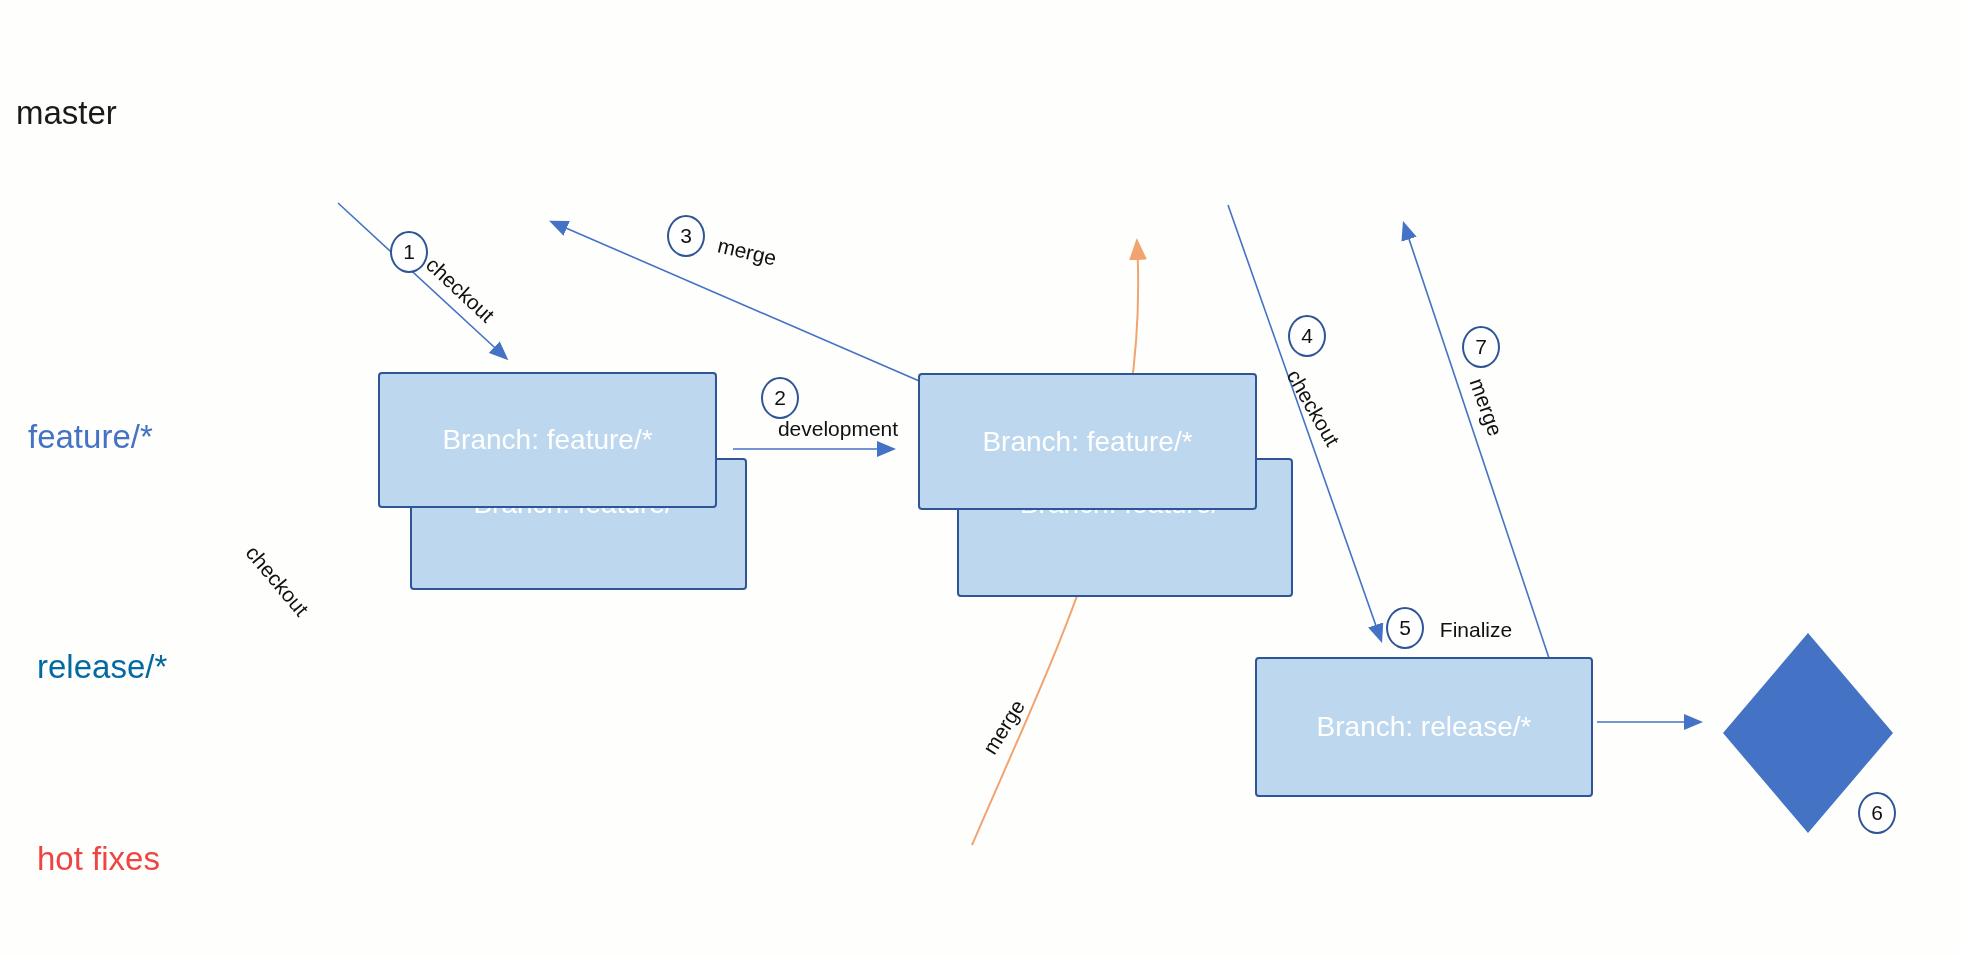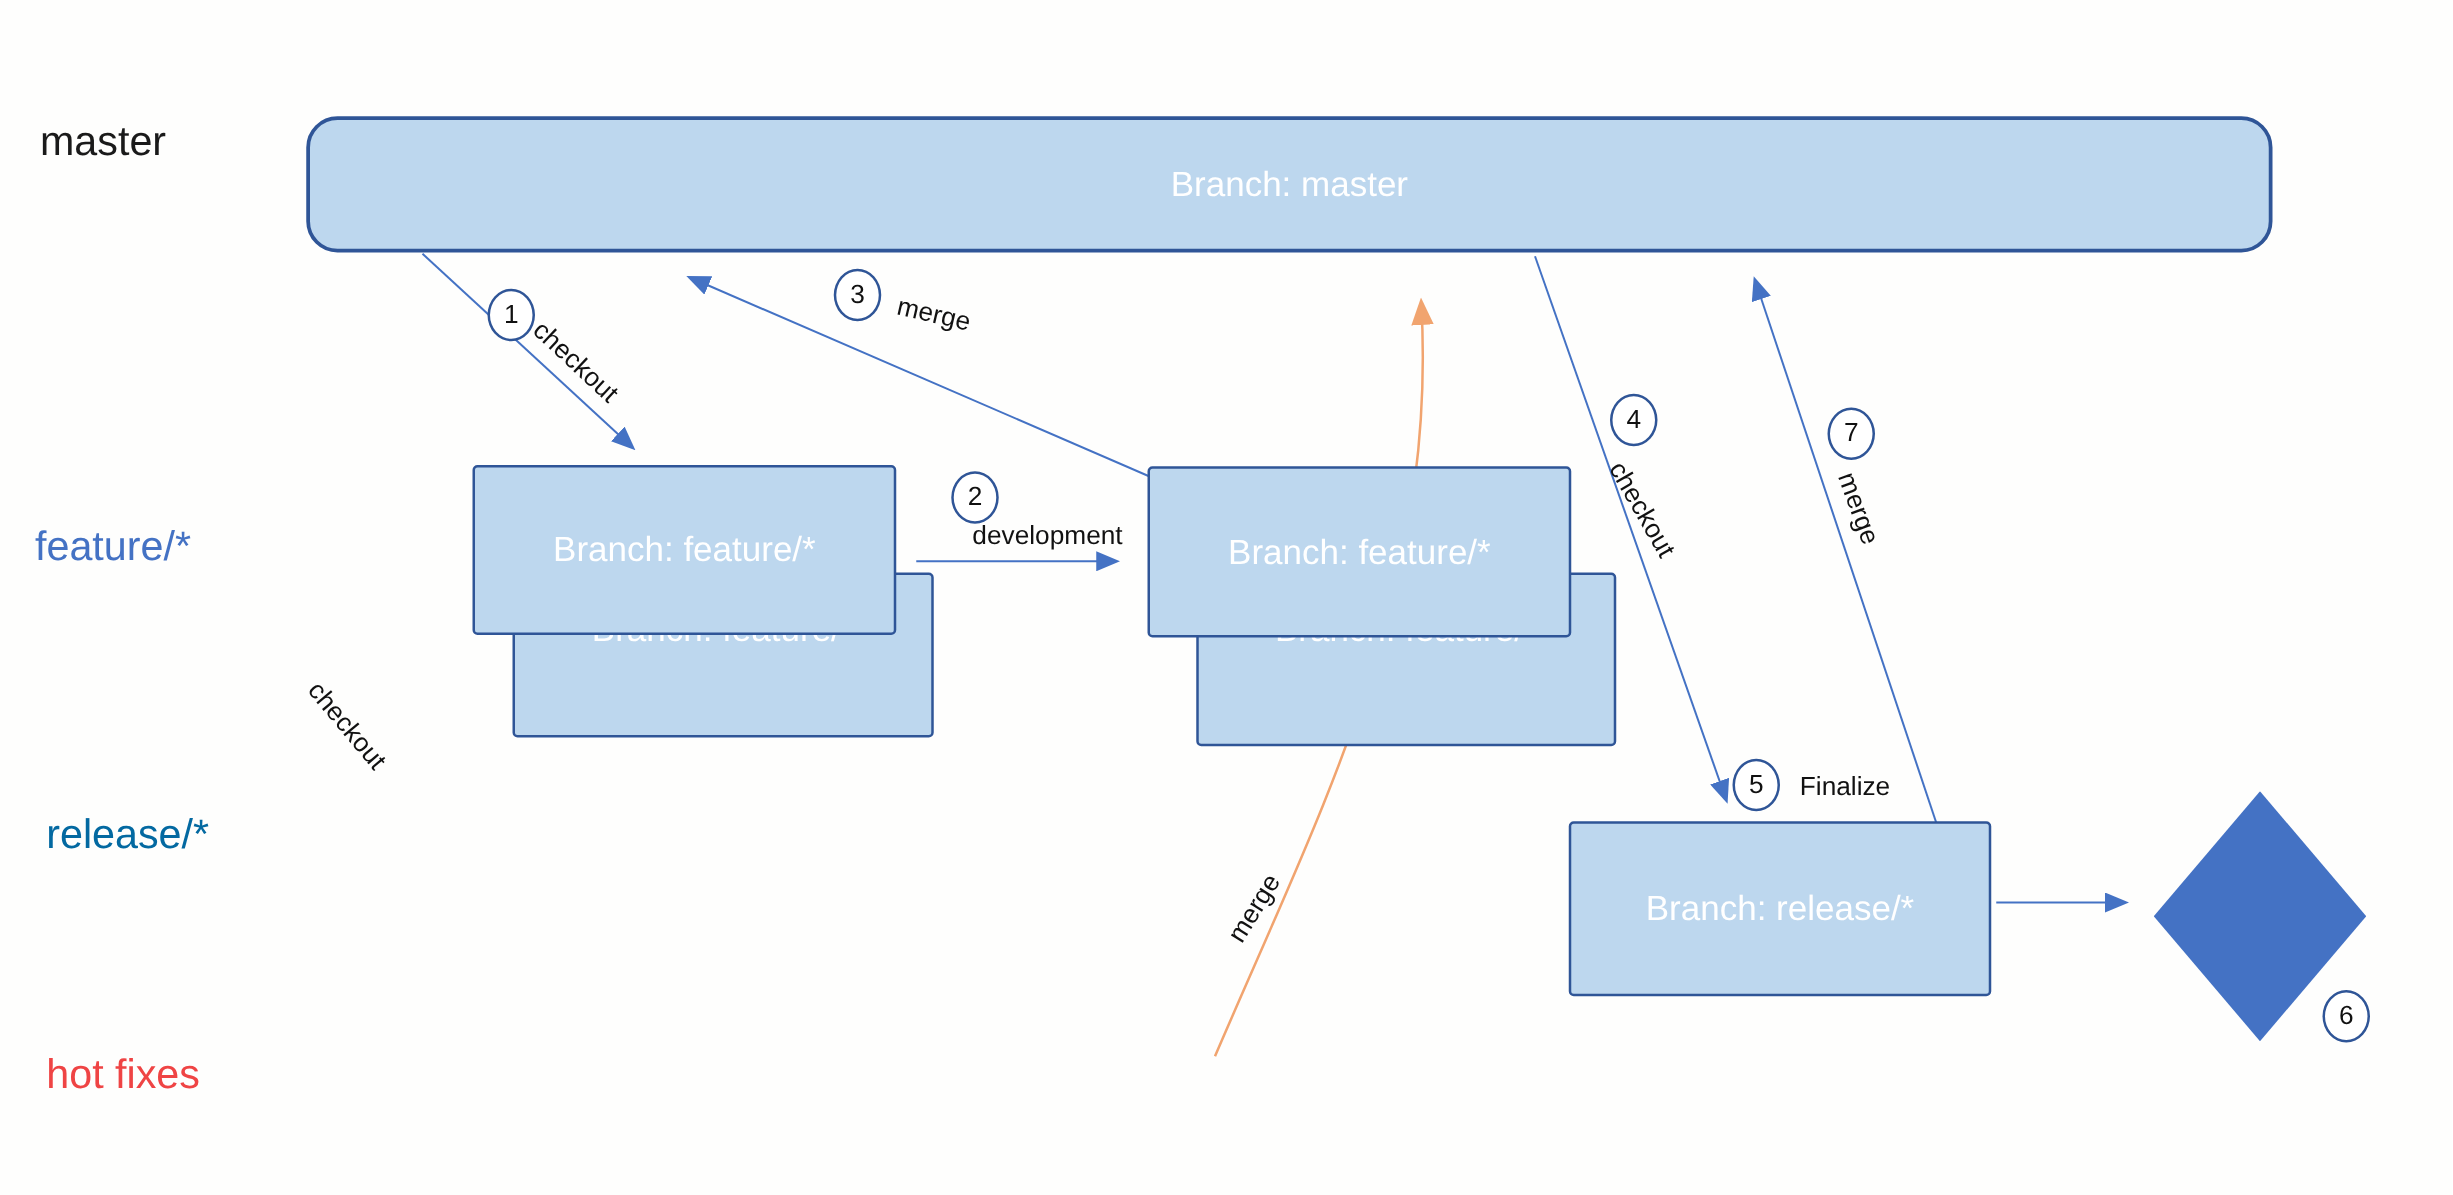--- a/index.html
+++ b/index.html
@@ -5,21 +5,21 @@
   html,body{margin:0;padding:0;background:#ffffff;}
   .stage{
     position:relative;width:1962px;height:956px;overflow:hidden;background:#fefefd;
     font-family:"Liberation Sans","DejaVu Sans",sans-serif;
   }
   .page-title{
     position:absolute;left:955px;top:12px;transform:translateX(-50%);
     font-size:44px;font-weight:bold;color:#0d0d0d;white-space:nowrap;z-index:3;
   }
   .lane-label{position:absolute;font-size:33px;white-space:nowrap;z-index:3;}
-  .lane-master{left:32px;top:94px;color:#1a1a1a;}
+  .lane-master{left:16px;top:94px;color:#1a1a1a;}
   .lane-feature{left:28px;top:418px;color:#4472c4;}
   .lane-release{left:37px;top:648px;color:#0369a1;}
   .lane-hotfix{left:37px;top:840px;color:#ef4444;}
   .box{
     position:absolute;box-sizing:border-box;border-radius:4px;
     background:#bdd7ee;border:2.5px solid #2f5597;color:#ffffff;
     display:flex;align-items:center;justify-content:center;
     font-size:28px;white-space:nowrap;z-index:2;
   }
   .box-master{left:245px;top:93px;width:1573px;height:109px;border-width:3px;border-radius:25px;}
@@ -71,23 +71,20 @@
     </defs>
     <path d="M338,203 L506,358" stroke="#4472c4" stroke-width="1.6" fill="none" marker-end="url(#arrBlue)"></path>
     <path d="M733,449 L893,449" stroke="#4472c4" stroke-width="1.6" fill="none" marker-end="url(#arrBlue)"></path>
     <path d="M940,390 L552,222" stroke="#4472c4" stroke-width="1.6" fill="none" marker-end="url(#arrBlue)"></path>
     <path d="M1228,205 L1381,640" stroke="#4472c4" stroke-width="1.6" fill="none" marker-end="url(#arrBlue)"></path>
     <path d="M1597,722 L1700,722" stroke="#4472c4" stroke-width="1.6" fill="none" marker-end="url(#arrBlue)"></path>
     <path d="M1578,745 L1404,224" stroke="#4472c4" stroke-width="1.6" fill="none" marker-end="url(#arrBlue)"></path>
     <path d="M972,845 C1060,640 1150,470 1137,242" stroke="#f1a46f" stroke-width="2" fill="none" marker-end="url(#arrOrange)"></path>
   </svg>
 
-  <div class="box box-master">
-    <span>Branch: master</span>
-  </div>
 
   <div class="box box-feature-left-back back-label">
     <span>Branch: feature/*</span>
   </div>
   <div class="box box-feature-left-front">
     <span>Branch: feature/*</span>
   </div>
 
   <div class="box box-feature-right-back back-label">
     <span>Branch: feature/*</span>

